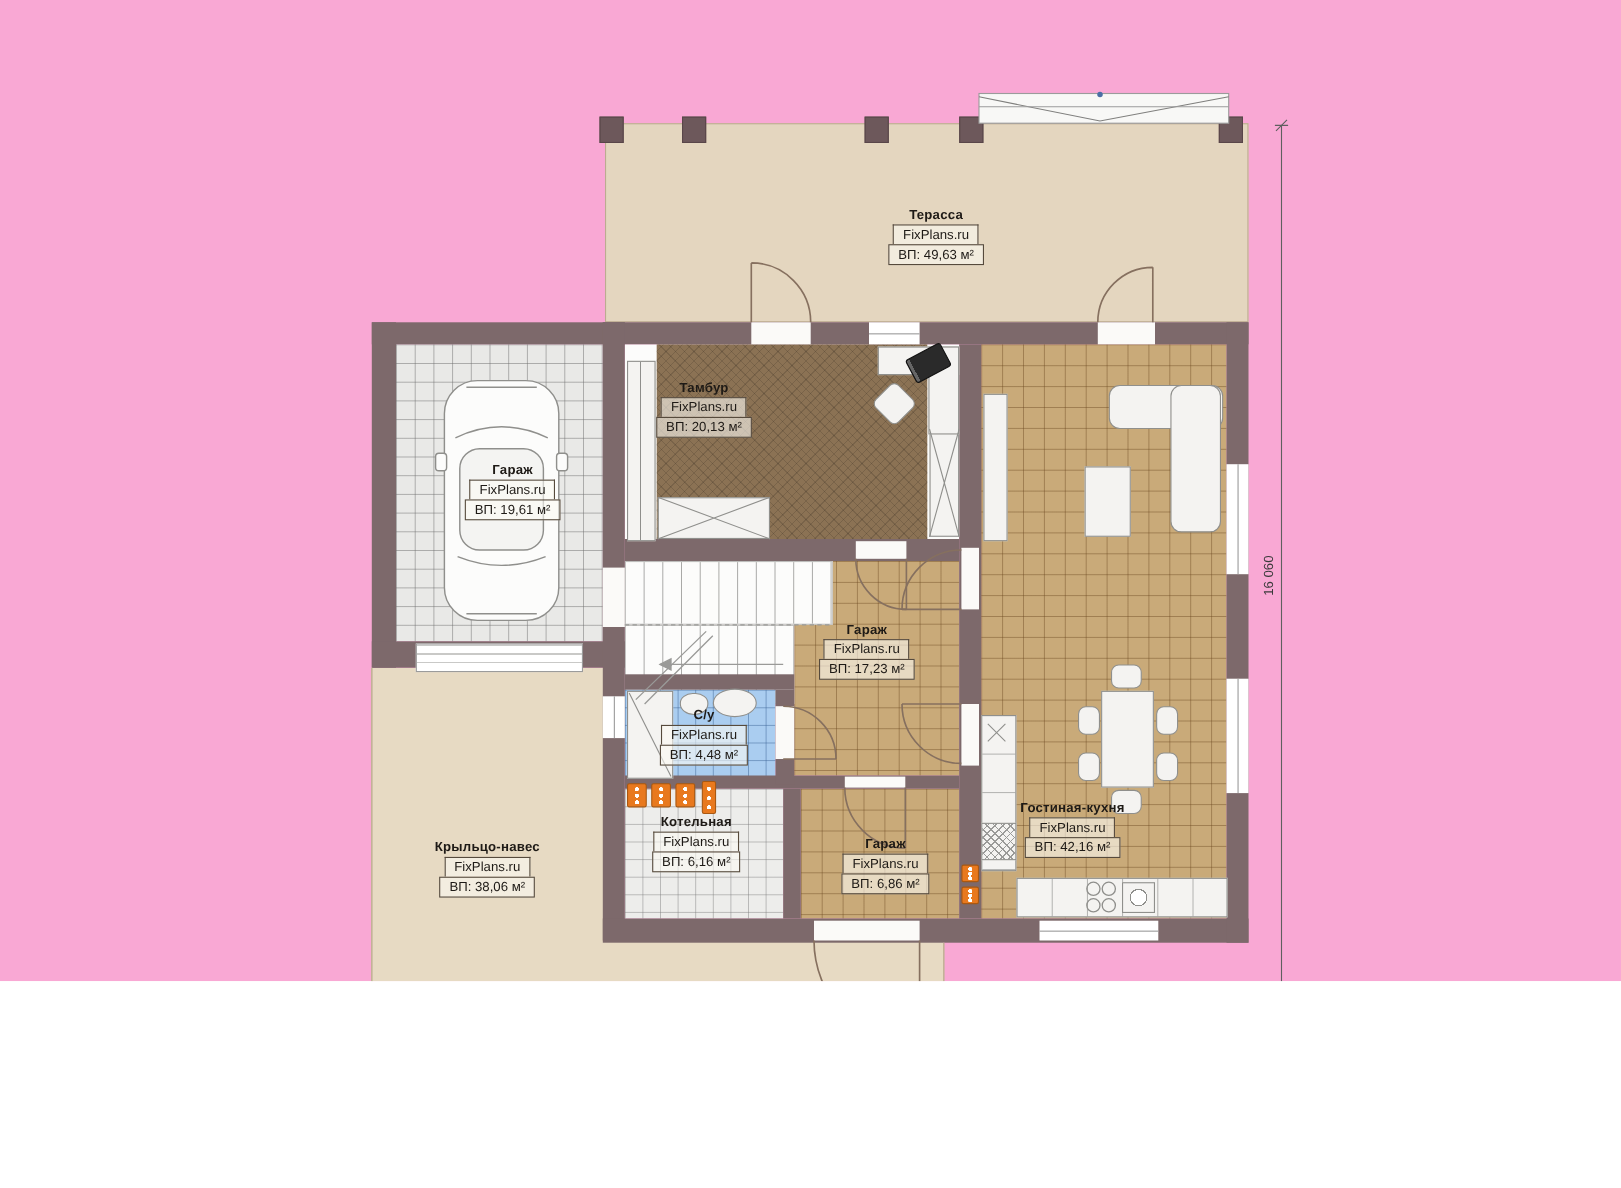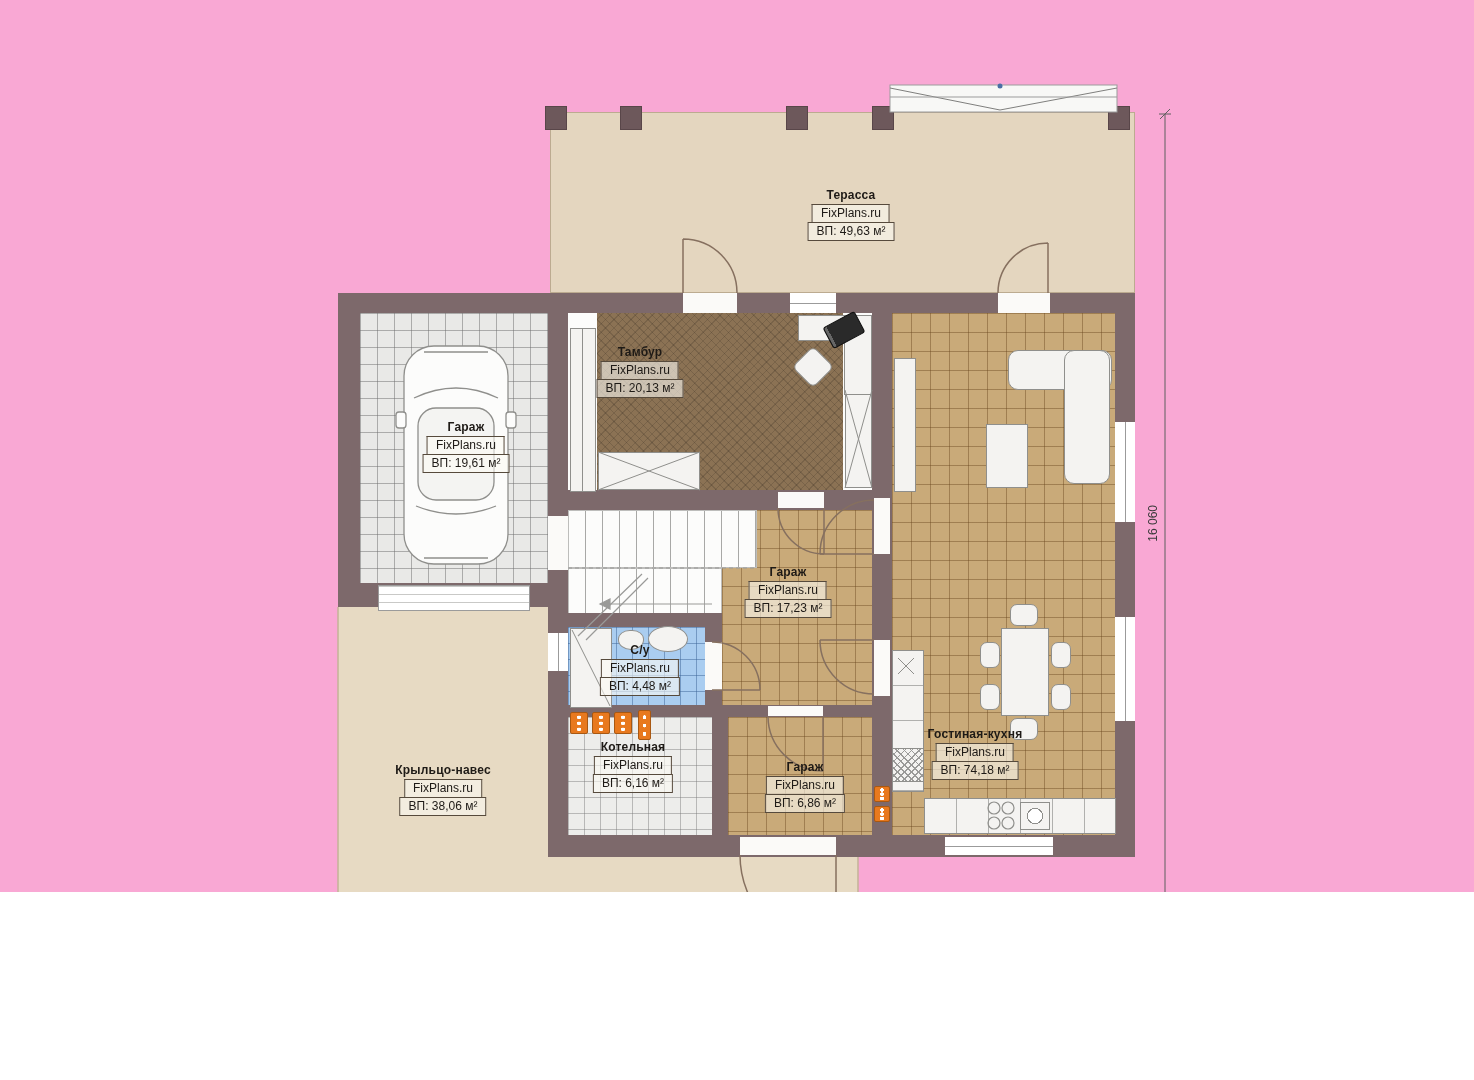--- a/index.html
+++ b/index.html
@@ -236,21 +236,21 @@
     <div class="rl-box">ВП: 6,16 м²</div>
   </div>
   <div class="rlabel" style="left:805px;top:760px">
     <div class="rl-name">Гараж</div>
     <div class="rl-box rl-brand">FixPlans.ru</div>
     <div class="rl-box">ВП: 6,86 м²</div>
   </div>
   <div class="rlabel" style="left:975px;top:727px">
     <div class="rl-name">Гостиная-кухня</div>
     <div class="rl-box rl-brand">FixPlans.ru</div>
-    <div class="rl-box">ВП: 74,18 м²</div>
+    <div class="rl-box">ВП: 42,16 м²</div>
   </div>
   <div class="rlabel" style="left:443px;top:763px">
     <div class="rl-name">Крыльцо-навес</div>
     <div class="rl-box rl-brand">FixPlans.ru</div>
     <div class="rl-box">ВП: 38,06 м²</div>
   </div>
 
   <div class="dim" style="left:726px;top:991px;width:90px;text-align:center">15 295</div>
   <div class="dim" style="left:1146px;top:505px;writing-mode:vertical-rl;transform:rotate(180deg)">16 060</div>
 </div>

